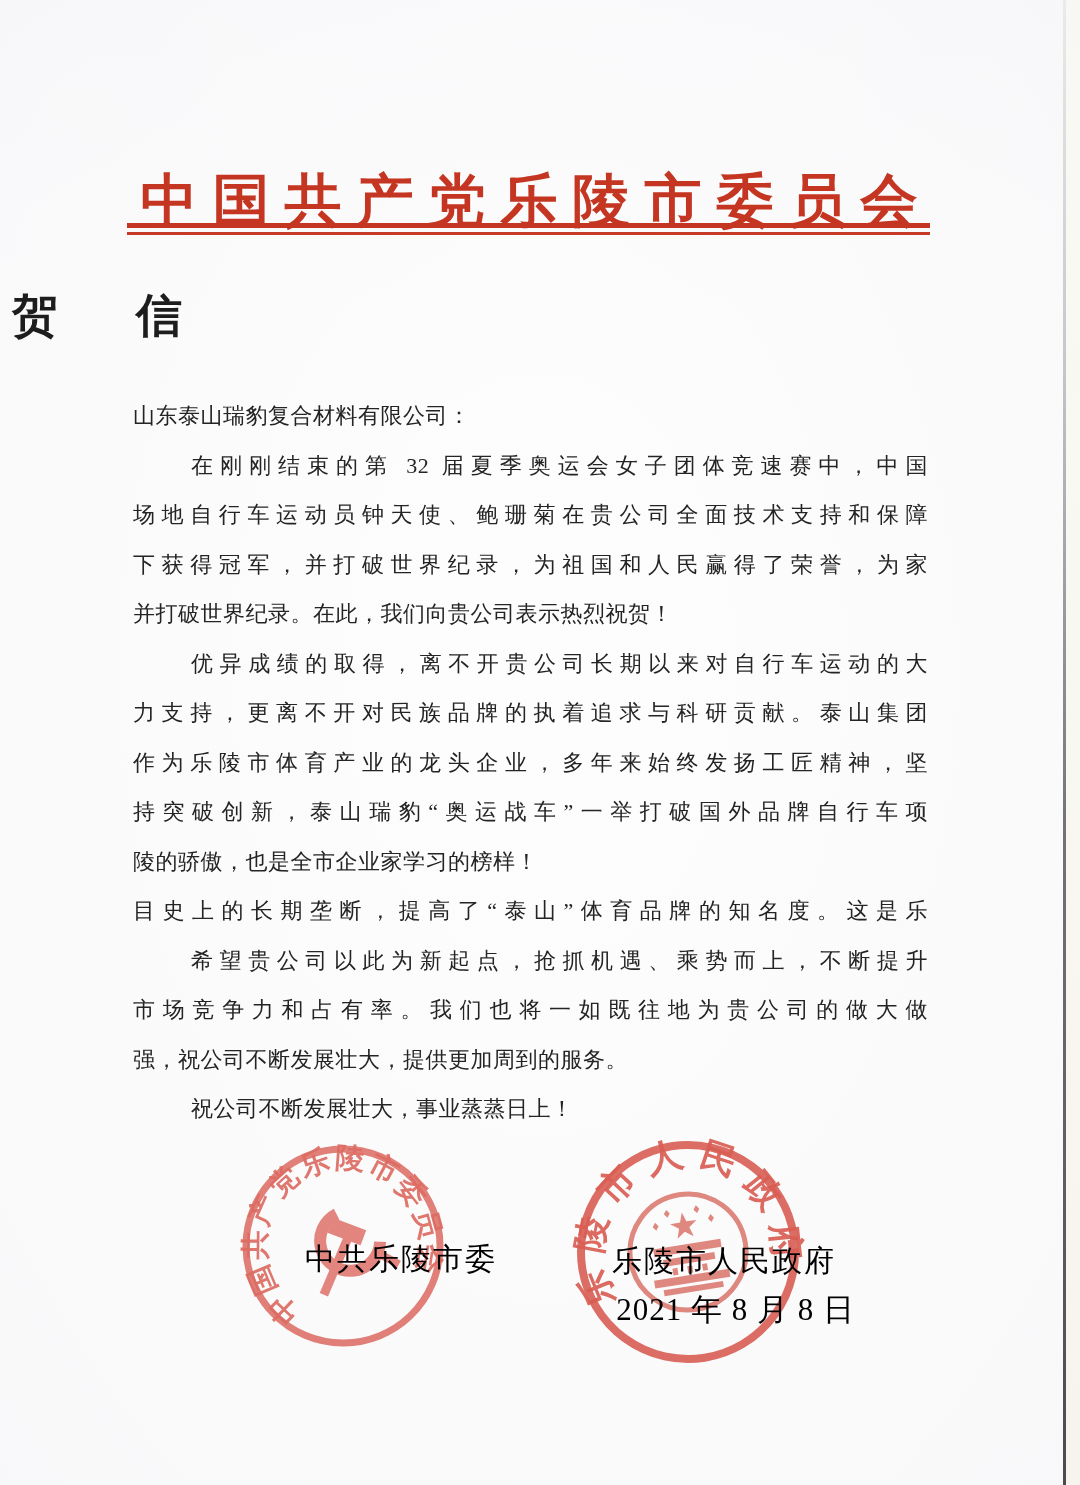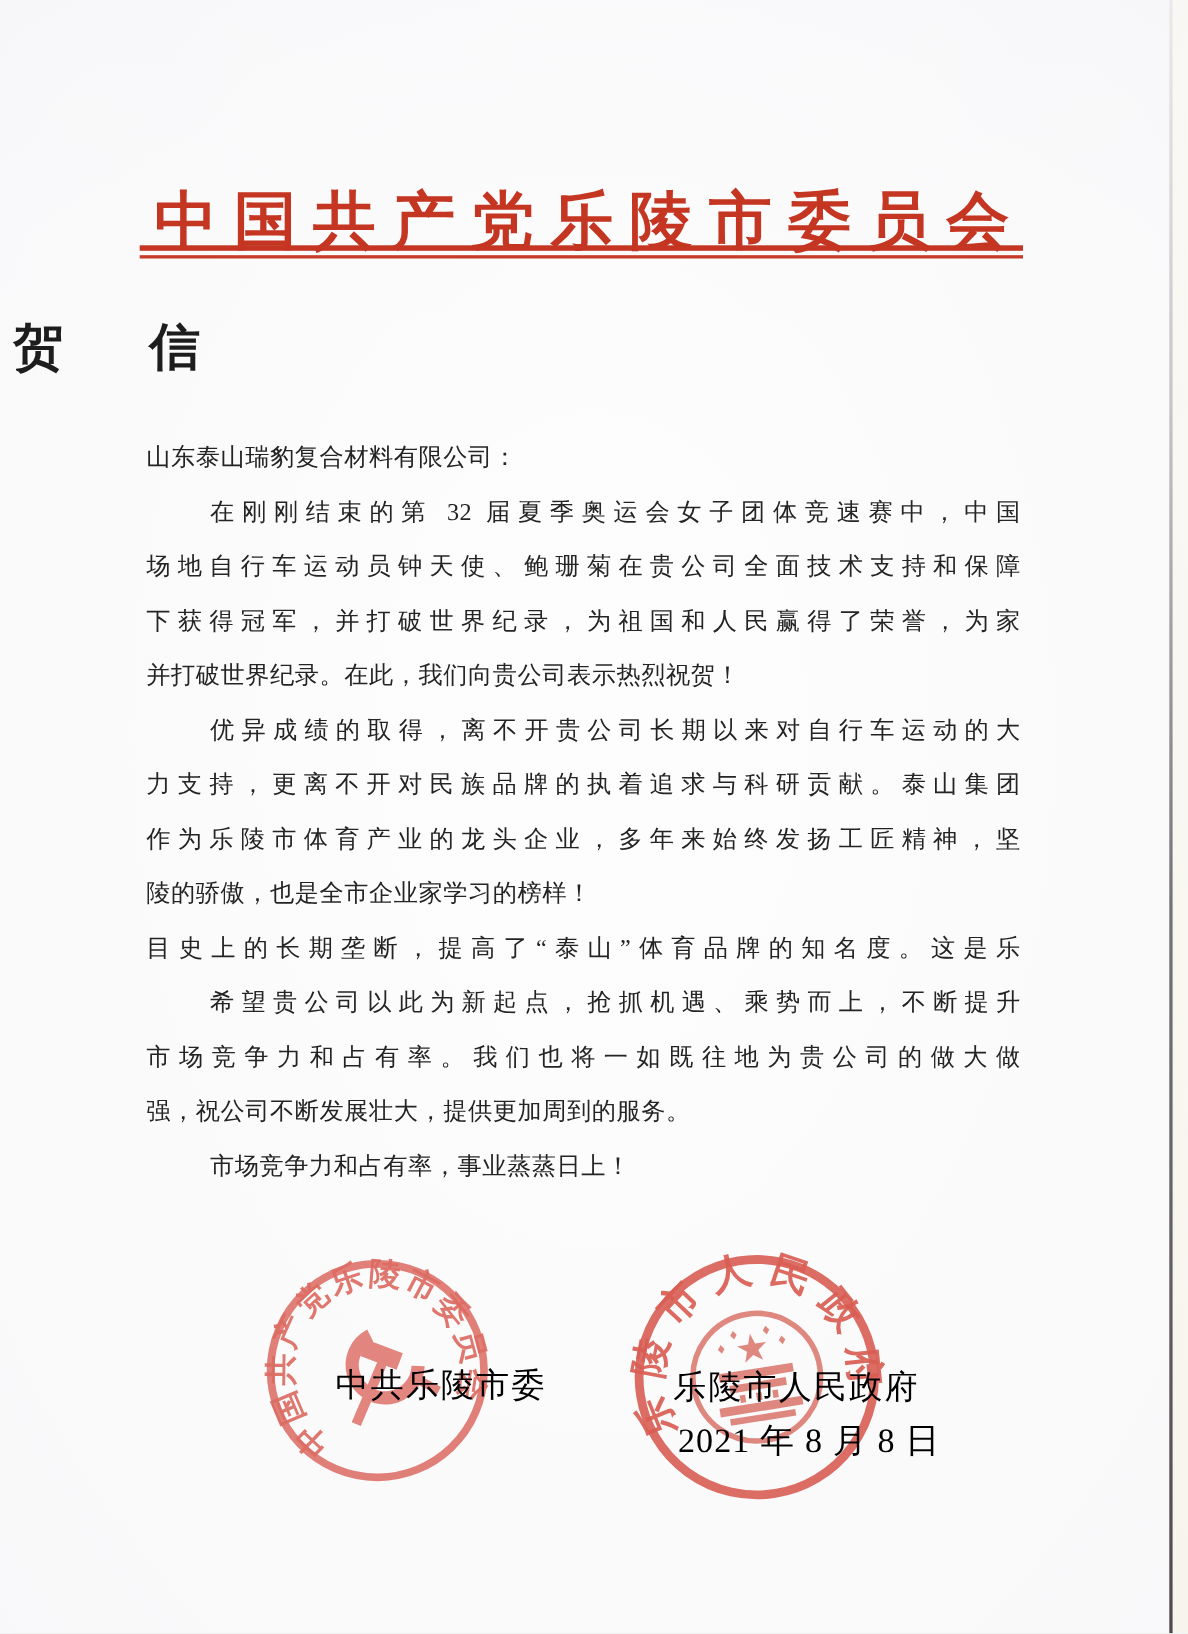--- a/index.html
+++ b/index.html
@@ -125,26 +125,27 @@
 
   <div class="body-text">
       <div class="line">山东泰山瑞豹复合材料有限公司：</div>
       <div class="line indent just">在刚刚结束的第 32 届夏季奥运会女子团体竞速赛中，中国</div>
       <div class="line just">场地自行车运动员钟天使、鲍珊菊在贵公司全面技术支持和保障</div>
       <div class="line just">下获得冠军，并打破世界纪录，为祖国和人民赢得了荣誉，为家</div>
       <div class="line">并打破世界纪录。在此，我们向贵公司表示热烈祝贺！</div>
       <div class="line indent just">优异成绩的取得，离不开贵公司长期以来对自行车运动的大</div>
       <div class="line just">力支持，更离不开对民族品牌的执着追求与科研贡献。泰山集团</div>
       <div class="line just">作为乐陵市体育产业的龙头企业，多年来始终发扬工匠精神，坚</div>
+      <div class="line just">持突破创新，泰山瑞豹“奥运战车”一举打破国外品牌自行车项</div>
       <div class="line">陵的骄傲，也是全市企业家学习的榜样！</div>
       <div class="line just">目史上的长期垄断，提高了“泰山”体育品牌的知名度。这是乐</div>
       <div class="line indent just">希望贵公司以此为新起点，抢抓机遇、乘势而上，不断提升</div>
       <div class="line just">市场竞争力和占有率。我们也将一如既往地为贵公司的做大做</div>
       <div class="line">强，祝公司不断发展壮大，提供更加周到的服务。</div>
-      <div class="line indent">市场竞争力和占有率，事业蒸蒸日上！</div>
+      <div class="line indent">祝公司不断发展壮大，事业蒸蒸日上！</div>
     </div>
 
   <div class="sig sig-party">中共乐陵市委</div>
   <div class="sig sig-gov">乐陵市人民政府</div>
   <div class="sig sig-date">2021 年 8 月 8 日</div>
 
   <svg class="seal seal-party" width="220" height="220" viewBox="-110 -110 220 220">
     <circle r="97" fill="none" stroke="#df6056" stroke-width="7" opacity="0.9"></circle>
     <path id="arcParty" d="M -63.9 44.7 A 78 78 0 1 1 63.9 44.7" fill="none"></path>
     <text font-size="29" fill="#dd5a4e" opacity="0.92">

